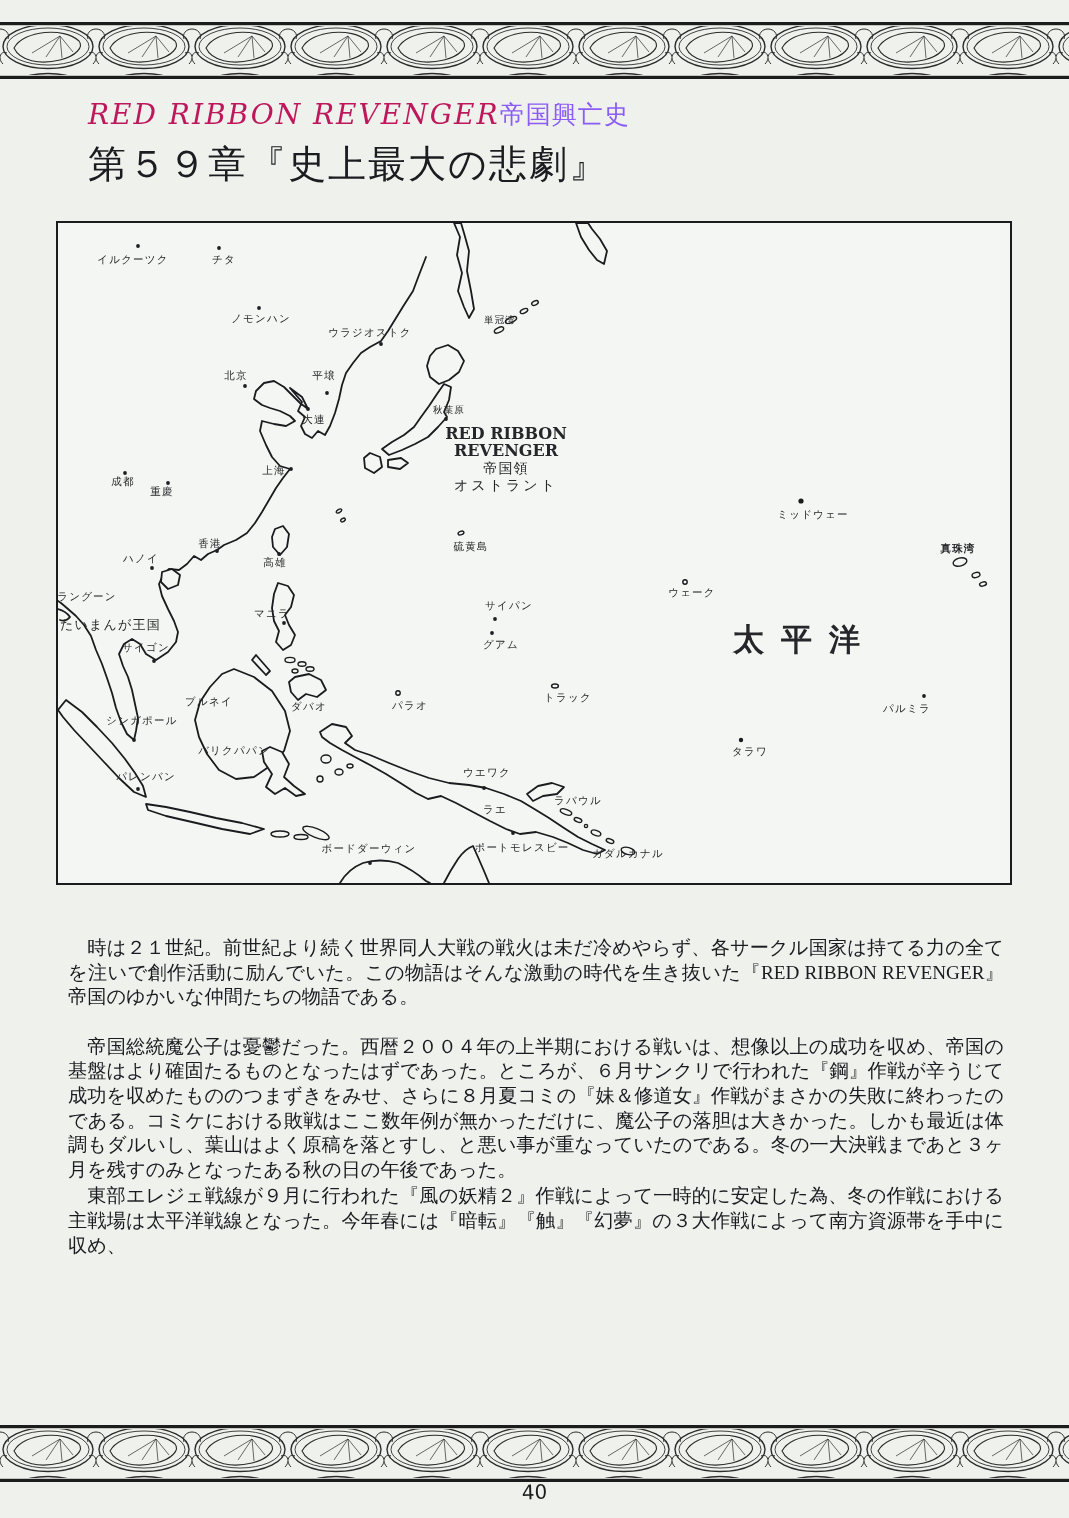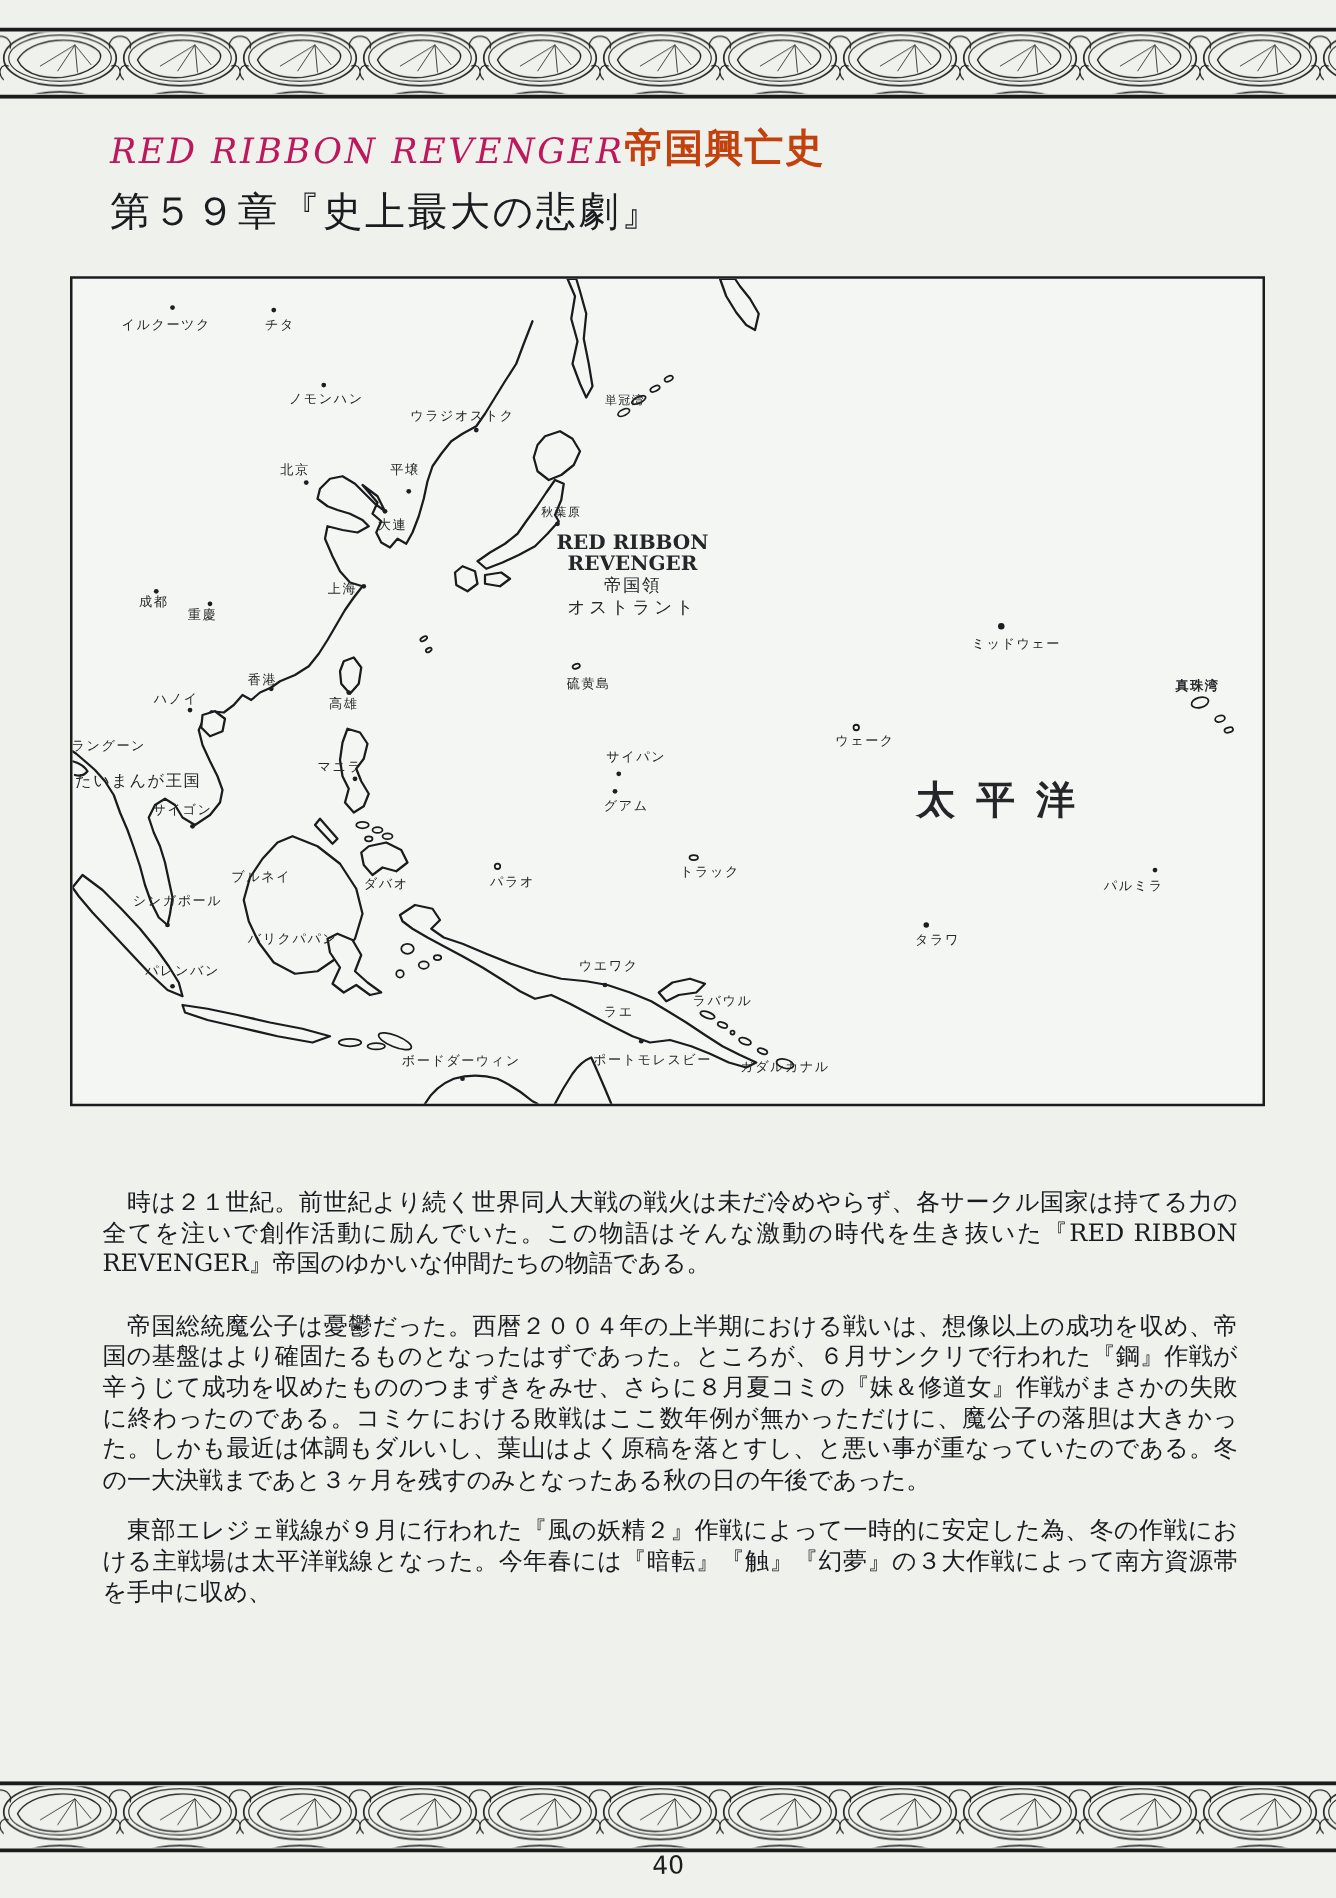--- a/index.html
+++ b/index.html
@@ -15,46 +15,46 @@
   .band.top{top:22px;}
   .band.bottom{top:1425px;}
   .titleblock{position:absolute;left:88px;top:98px;}
   .title-en{
     font-family:"DejaVu Serif","Liberation Serif",serif;
     font-style:italic;font-size:28px;letter-spacing:2px;
     color:#be185d; display:inline;
   }
   .title-ja{
     font-family:"DejaVu Sans","Liberation Sans",sans-serif;
-    font-weight:bold;font-size:31px;color:#c2410c;display:inline;
+    font-weight:normal;font-size:25px;color:#8b5cf6;display:inline;
     letter-spacing:1px; font-style:normal; vertical-align:1px;
   }
   .chapter{
     margin-top:8px;
-    font-size:32px;letter-spacing:2px;color:#1b1b20;
+    font-size:38px;letter-spacing:2px;color:#1b1b20;
   }
   .map-frame{
     position:absolute;left:56px;top:202px;
     width:952px;height:660px;
     border:2.5px solid #1c1c1f;
     background:#f3f6f2;
     box-sizing:content-box;
     margin-top:19px;
   }
   .map-frame svg{display:block;}
   .coast{fill:none;stroke:#1b1b1f;stroke-width:1.8;stroke-linejoin:round;stroke-linecap:round;}
   .isle{fill:#f3f6f2;stroke:#1b1b1f;stroke-width:1.8;stroke-linejoin:round;}
   .isle-thin{fill:#f3f6f2;stroke:#1b1b1f;stroke-width:1.4;}
   .maplabel{font-family:"DejaVu Serif","Liberation Serif",serif;fill:#26262a;}
   .article{
     position:absolute;left:66px;top:934px;width:940px;
     font-size:19.2px;line-height:24.6px;
     text-align:justify;color:#1a1a20;
   }
-  .article p{margin:16px;}
+  .article p{margin:2px;font-family:Liberation Serif, serif;}
   .article p.gap-after{margin-bottom:25px;}
   .pagenum{
     position:absolute;left:0;top:1480px;width:1069px;
     text-align:center;
     font-family:"DejaVu Sans","Liberation Sans",sans-serif;
     font-size:20px;color:#1c1c1c;
     transform:rotate(-2deg);
   }
 </style>
 </head>

